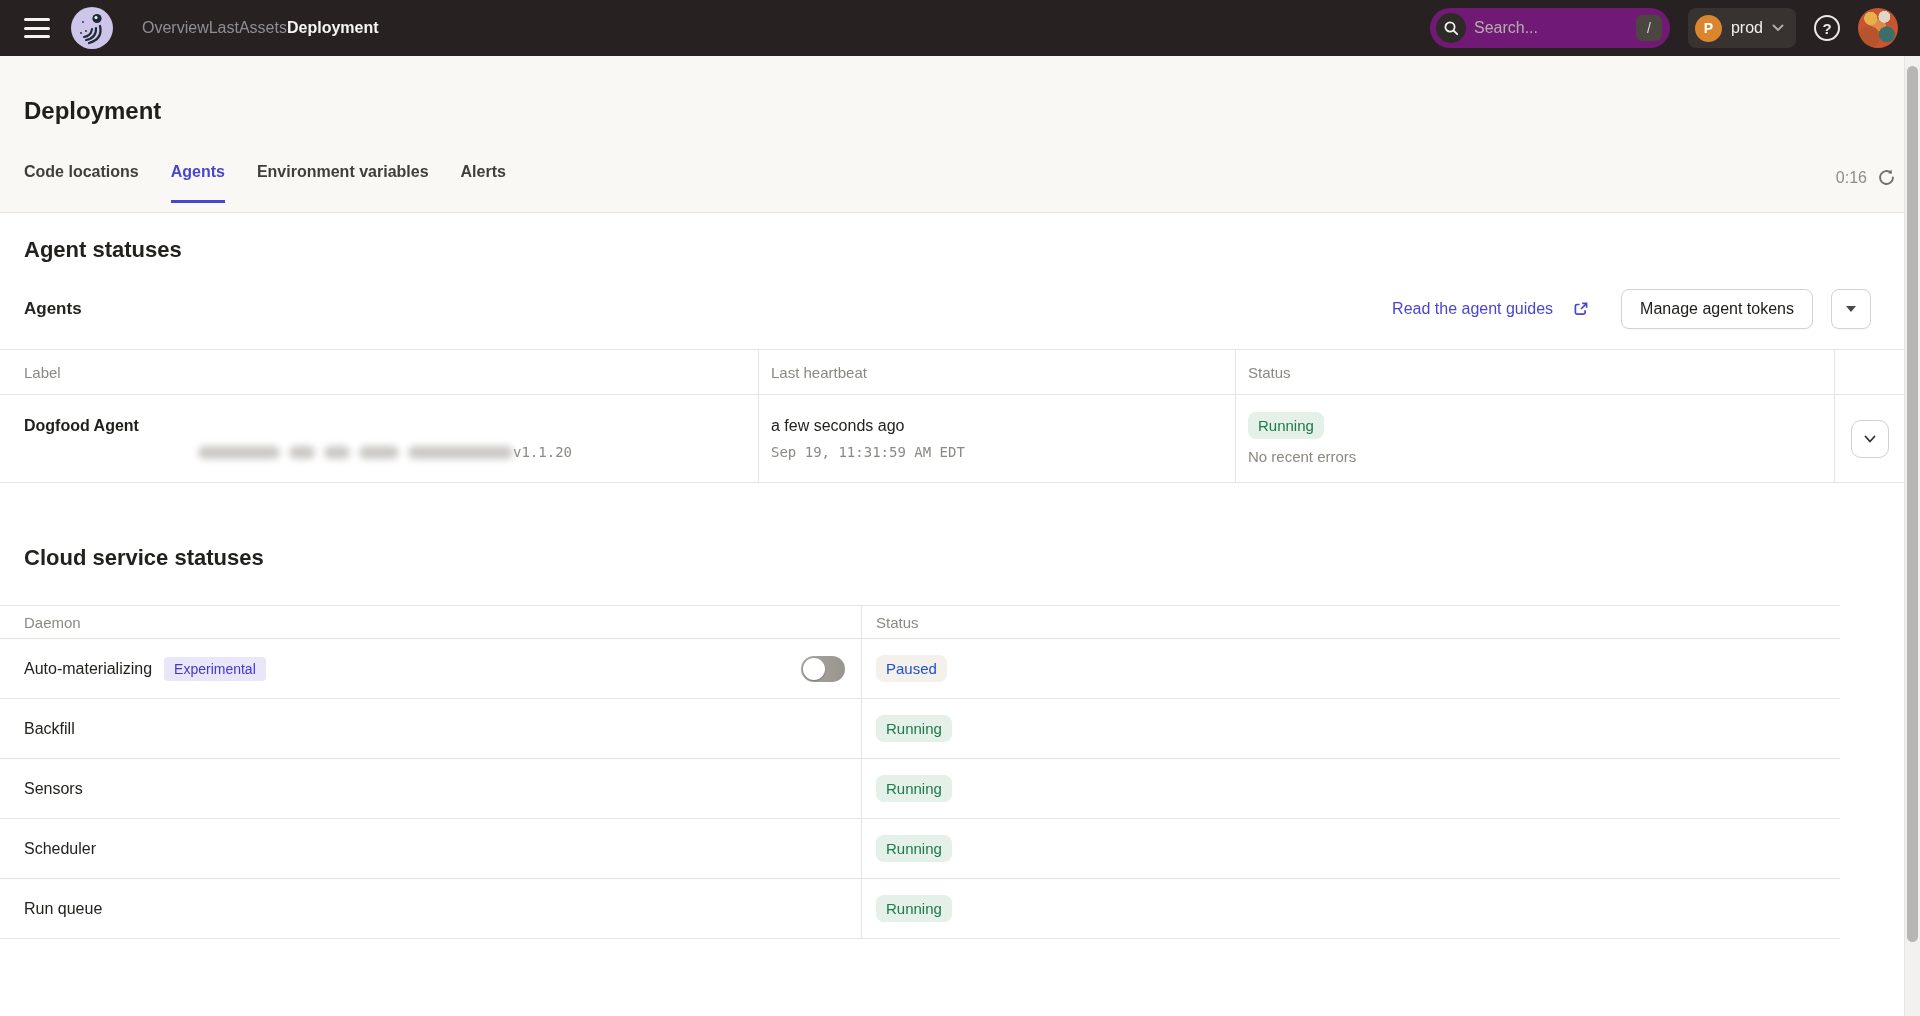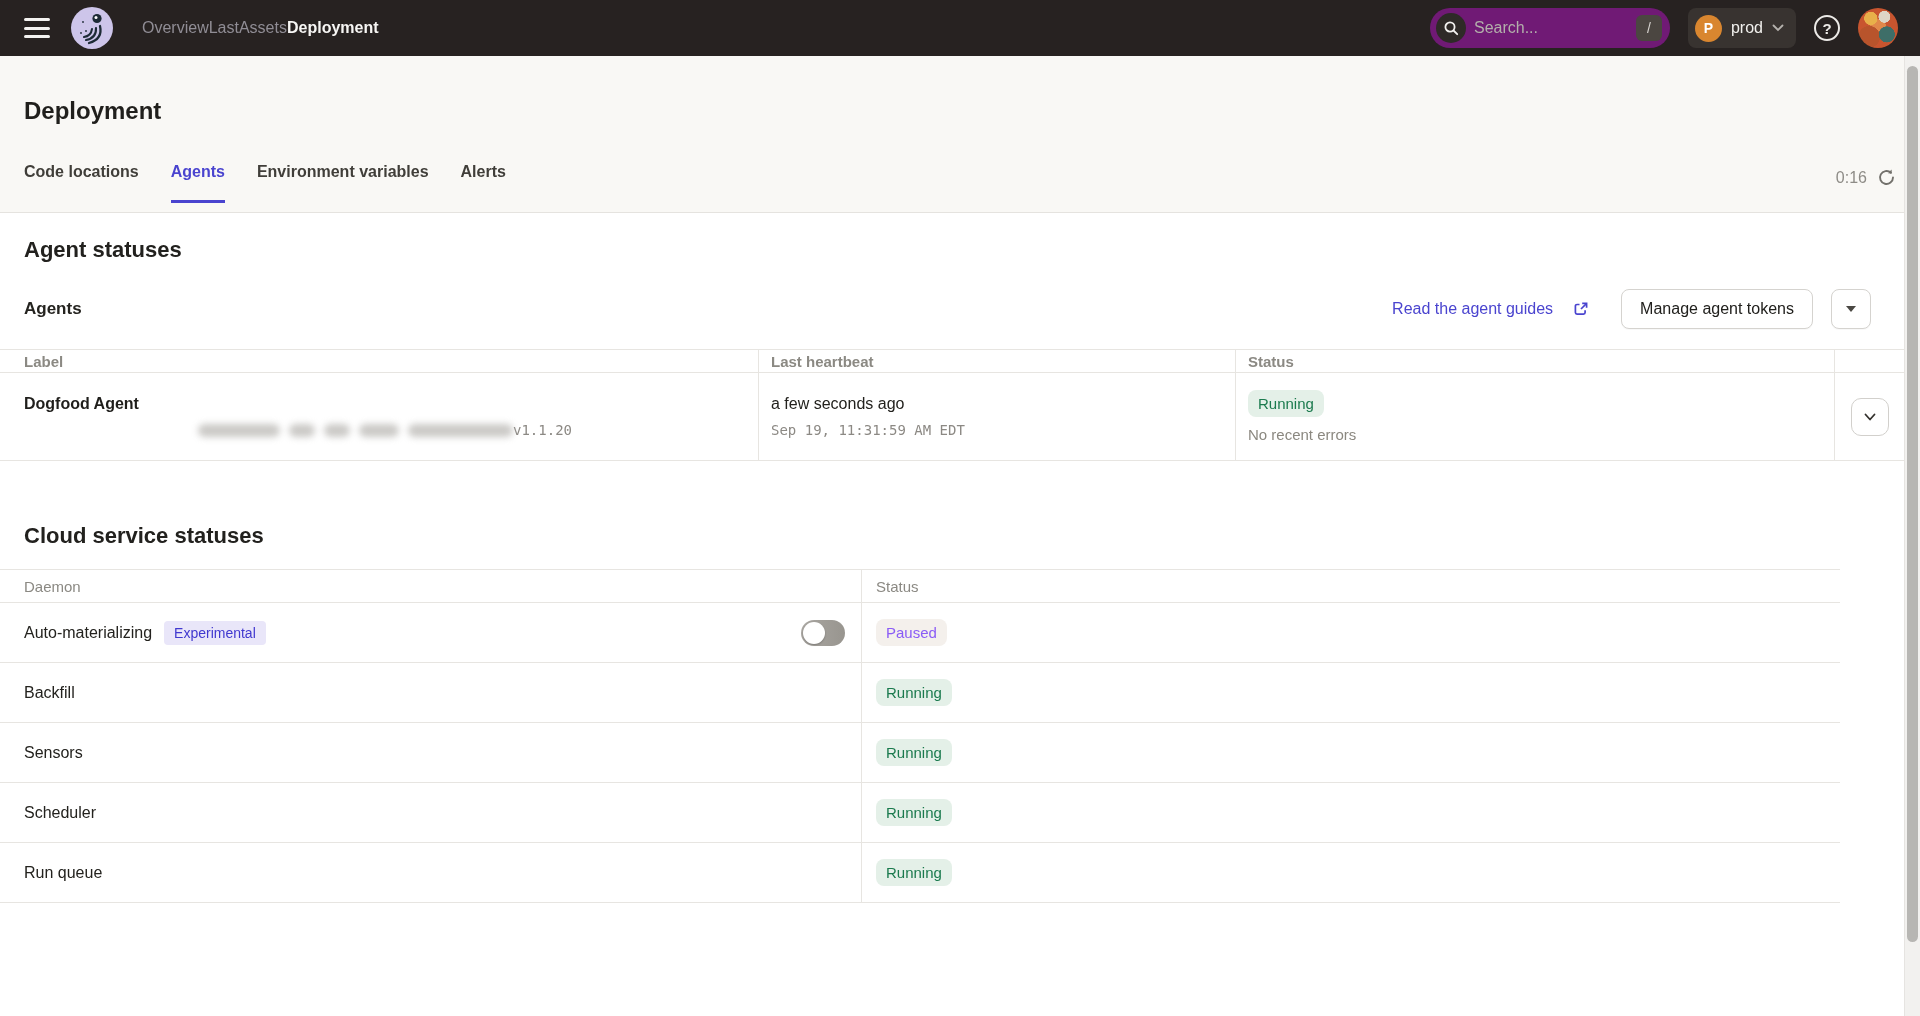--- a/index.html
+++ b/index.html
@@ -53,44 +53,44 @@
   .sub-heading { font-size:17px; font-weight:600; color:#24231f; }
   .controls-right { margin-left:auto; display:flex; align-items:center; gap:18px; }
   .guides-link { display:flex; align-items:center; gap:20px; color:#4a44cf; font-size:16px; text-decoration:none; cursor:pointer; margin-right:14px;justify-content:space-between; }
   .btn { height:40px; background:#fff; border:1px solid #d5d3cf; border-radius:8px; font-family:"Liberation Sans",sans-serif; font-size:16px; color:#21201d; padding:0 18px; cursor:pointer; box-shadow:0 1px 1px rgba(0,0,0,.03); }
   .btn-caret { width:40px; padding:0; display:grid; place-items:center; }
   .caret-down { width:0; height:0; border-left:5px solid transparent; border-right:5px solid transparent; border-top:6px solid #4a4843; }
 
   
   .agent-table { margin-top:20px; width:1904px; }
   .at-row { display:grid; grid-template-columns:759px 477px 599px 1fr; }
-  .at-head { border-top:1px solid #e7e5e1; border-bottom:1px solid #e7e5e1; height:24px;font-weight:bold; }
+  .at-head { border-top:1px solid #e7e5e1; border-bottom:1px solid #e7e5e1; height:46px; }
   .at-head > div { display:flex; align-items:center; font-size:15px; color:#8b8983; padding-left:12px; border-right:1px solid #e7e5e1; }
   .at-head > div:first-child { padding-left:24px; }
   .at-head > div:last-child { border-right:none; }
   .at-body { height:88px; border-bottom:1px solid #e7e5e1; }
   .at-body > div { border-right:1px solid #e7e5e1; padding:13px 12px 13px 12px; display:flex; flex-direction:column; justify-content:center; gap:9px; }
   .at-body > div:first-child { padding-left:24px; }
   .at-body > div:last-child { border-right:none; align-items:center; }
   .agent-name { font-size:16px; font-weight:700; color:#1f1e1b; }
   .agent-id-line { display:flex; align-items:center; justify-content:center; }
   .blur-blobs { display:flex; align-items:center; gap:9px; filter:blur(3.5px); opacity:.75; }
   .blur-blobs i { display:block; height:13px; border-radius:7px; background:#b9b7b3; }
   .mono { font-family:"DejaVu Sans Mono", monospace; font-size:14px; color:#8c8984; }
   .hb-rel { font-size:16px; color:#23221e; }
   .status-detail { font-size:15px; color:#8b8880; }
   .badge { display:inline-block; width:max-content; font-size:15px; padding:5px 10px; border-radius:8px; }
   .badge-running { background:#e4f0e8; color:#1b7a4e; }
-  .badge-paused { background:#f4f0ec; color:#8b5cf6; }
+  .badge-paused { background:#f4f0ec; color:#1d4ed8; }
   .badge-exp { background:#e9e6f9; color:#4038cf; font-size:14px; padding:4px 10px; border-radius:4px; }
   .expand-btn { width:38px; height:38px; border-radius:10px; border:1px solid #d2d0cc; background:#fff; display:grid; place-items:center; cursor:pointer; }
 
   
   .cloud-heading { margin-top:62px; }
-  .cloud-table { margin-top:20px; width:1840px; }
+  .cloud-table { margin-top:34px; width:1840px; }
   .ct-row { display:grid; grid-template-columns:862px 1fr; }
   .ct-head { border-top:1px solid #e7e5e1; border-bottom:1px solid #e7e5e1; height:34px; }
   .ct-head > div { display:flex; align-items:center; font-size:15px; color:#8b8983; padding-left:14px; }
   .ct-head > div:first-child { padding-left:24px; border-right:1px solid #e7e5e1; }
   .ct-body { height:60px; border-bottom:1px solid #e7e5e1; }
   .ct-body > div { display:flex; align-items:center; padding-left:14px; }
   .ct-body > div:first-child { padding-left:24px; border-right:1px solid #e7e5e1; }
   .daemon-name { font-size:16px; color:#23221e; }
   .daemon-extra { margin-left:12px; }
   .toggle { margin-left:auto; margin-right:16px; width:44px; height:26px; border-radius:13px; background:linear-gradient(90deg,#aaa7a2,#98958f); position:relative; cursor:pointer; flex:0 0 auto; }

